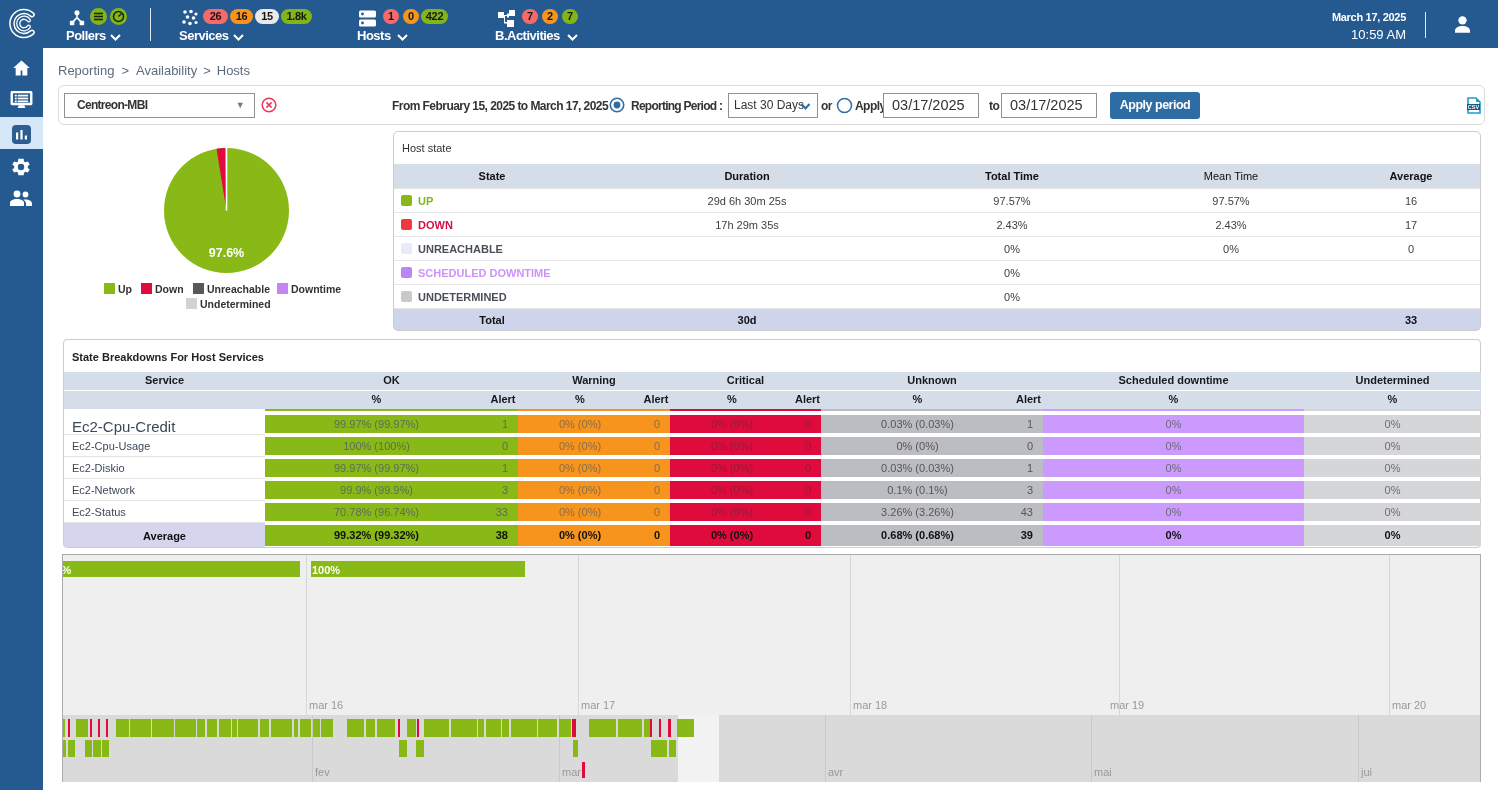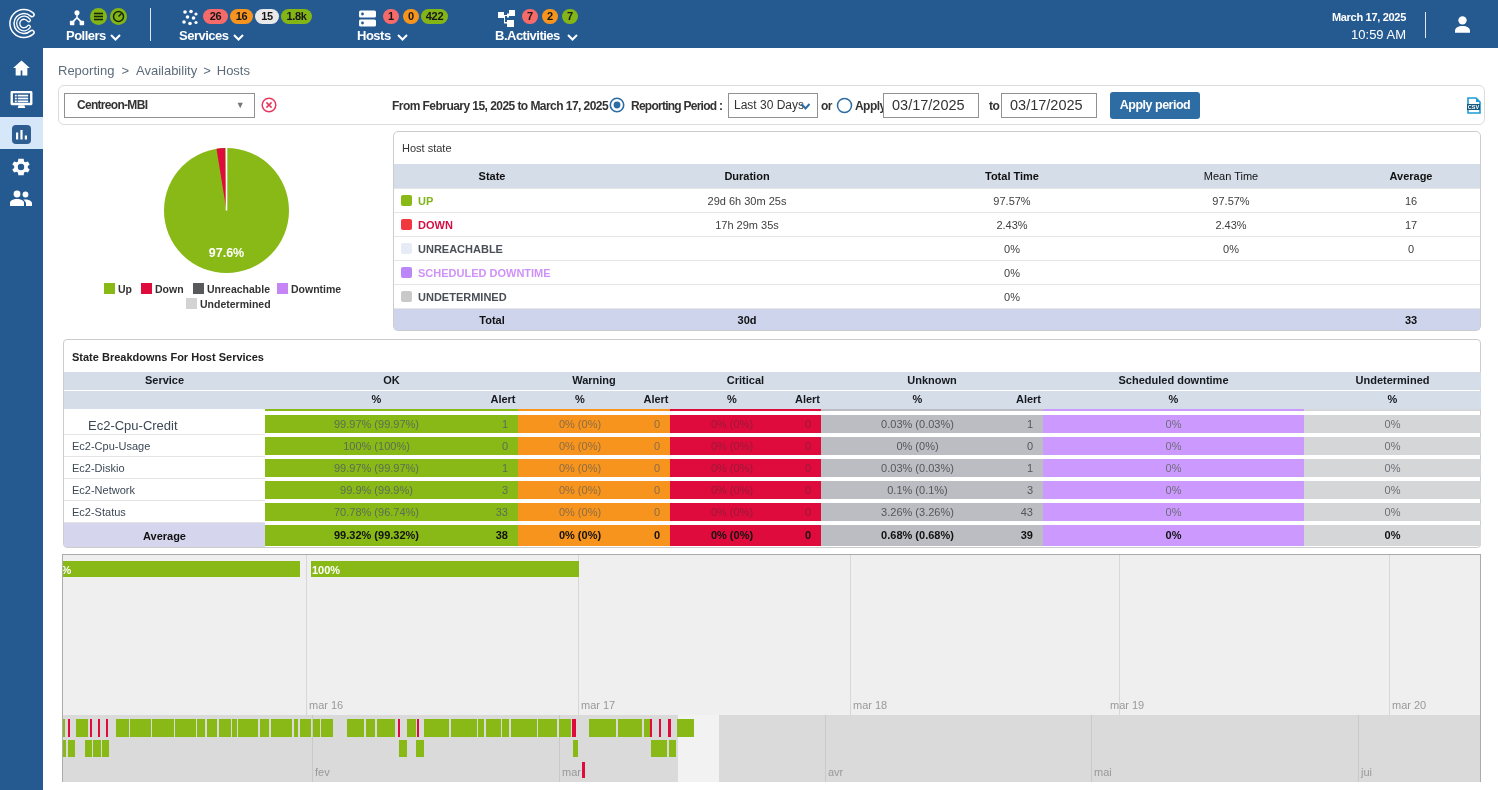--- a/index.html
+++ b/index.html
@@ -276,21 +276,21 @@
 <div class="abs" style="left:950px;top:53px;width:29px;font-size:11px;font-weight:bold;color:#16191d;text-align:center">Alert</div>
 <div class="abs" style="left:979px;top:53px;width:261px;font-size:11px;font-weight:bold;color:#16191d;text-align:center">%</div>
 <div class="abs" style="left:1240px;top:53px;width:177px;font-size:11px;font-weight:bold;color:#16191d;text-align:center">%</div>
 <div class="abs" style="left:201px;top:69px;width:253px;height:2px;background:#88b917"></div>
 <div class="abs" style="left:454px;top:69px;width:152px;height:2px;background:#f7941e"></div>
 <div class="abs" style="left:606px;top:69px;width:151px;height:2px;background:#e00b3d"></div>
 <div class="abs" style="left:757px;top:69px;width:222px;height:2px;background:#bcbdc2"></div>
 <div class="abs" style="left:979px;top:69px;width:261px;height:2px;background:#cc99ff"></div>
 <div class="abs" style="left:1240px;top:69px;width:177px;height:2px;background:#d5d6d8"></div>
 <div class="abs" style="left:0;top:73px;width:201px;height:22px;border-bottom:1px solid #e4e4e4"></div>
-<div class="abs" style="left:24px;top:78px;font-size:13px;color:#3c4856">Ec2-Cpu-Credit</div>
+<div class="abs" style="left:8px;top:78px;font-size:15px;color:#3c4856">Ec2-Cpu-Credit</div>
 <div class="abs" style="left:201px;top:75px;width:253px;height:18px;background:#88b917"></div>
 <div class="abs" style="left:454px;top:75px;width:152px;height:18px;background:#f7941e"></div>
 <div class="abs" style="left:606px;top:75px;width:151px;height:18px;background:#e00b3d"></div>
 <div class="abs" style="left:757px;top:75px;width:222px;height:18px;background:#bcbdc2"></div>
 <div class="abs" style="left:979px;top:75px;width:261px;height:18px;background:#cc99ff"></div>
 <div class="abs" style="left:1240px;top:75px;width:177px;height:18px;background:#d5d6d8"></div>
 <div class="abs" style="left:201px;top:78px;width:223px;font-size:11px;color:#5c6e55;text-align:center;">99.97% (99.97%)</div>
 <div class="abs" style="left:354px;top:78px;width:90px;font-size:11px;color:#5c6e55;text-align:right;">1</div>
 <div class="abs" style="left:454px;top:78px;width:124px;font-size:11px;color:#8a6d45;text-align:center;">0% (0%)</div>
 <div class="abs" style="left:530px;top:78px;width:66px;font-size:11px;color:#8a6d45;text-align:right;">0</div>
@@ -398,21 +398,21 @@
 <div class="glab" style="left:518px;top:144px">mar 17</div>
 <div class="gl" style="left:787px;top:0;height:160px;background:#d7d7d7"></div>
 <div class="glab" style="left:790px;top:144px">mar 18</div>
 <div class="gl" style="left:1056px;top:0;height:160px;background:#d7d7d7"></div>
 <div class="glab" style="left:1047px;top:144px">mar 19</div>
 <div class="gl" style="left:1326px;top:0;height:160px;background:#d7d7d7"></div>
 <div class="glab" style="left:1329px;top:144px">mar 20</div>
 <div class="abs" style="left:0px;top:6px;width:237px;height:16px;background:#88b917;overflow:hidden">
         <span style="position:absolute;left:-29px;top:3px;color:#fff;font-weight:bold;font-size:11px">97.49%</span>
       </div>
-<div class="abs" style="left:248px;top:6px;width:268px;height:16px;background:#88b917">
+<div class="abs" style="left:248px;top:6px;width:214px;height:16px;background:#88b917">
         <span style="position:absolute;left:1px;top:3px;color:#fff;font-weight:bold;font-size:11px">100%</span>
       </div>
 <div class="abs" style="left:0;top:160px;width:1417px;height:67px;background:#dadada"></div>
 <div class="abs" style="left:615px;top:160px;width:41px;height:67px;background:#f2f2f2"></div>
 <div class="gl" style="left:249px;top:160px;height:67px;background:#c9c9c9"></div>
 <div class="glab" style="left:252px;top:211px">fev</div>
 <div class="gl" style="left:496px;top:160px;height:67px;background:#c9c9c9"></div>
 <div class="glab" style="left:499px;top:211px">mar</div>
 <div class="gl" style="left:762px;top:160px;height:67px;background:#c9c9c9"></div>
 <div class="glab" style="left:765px;top:211px">avr</div>

